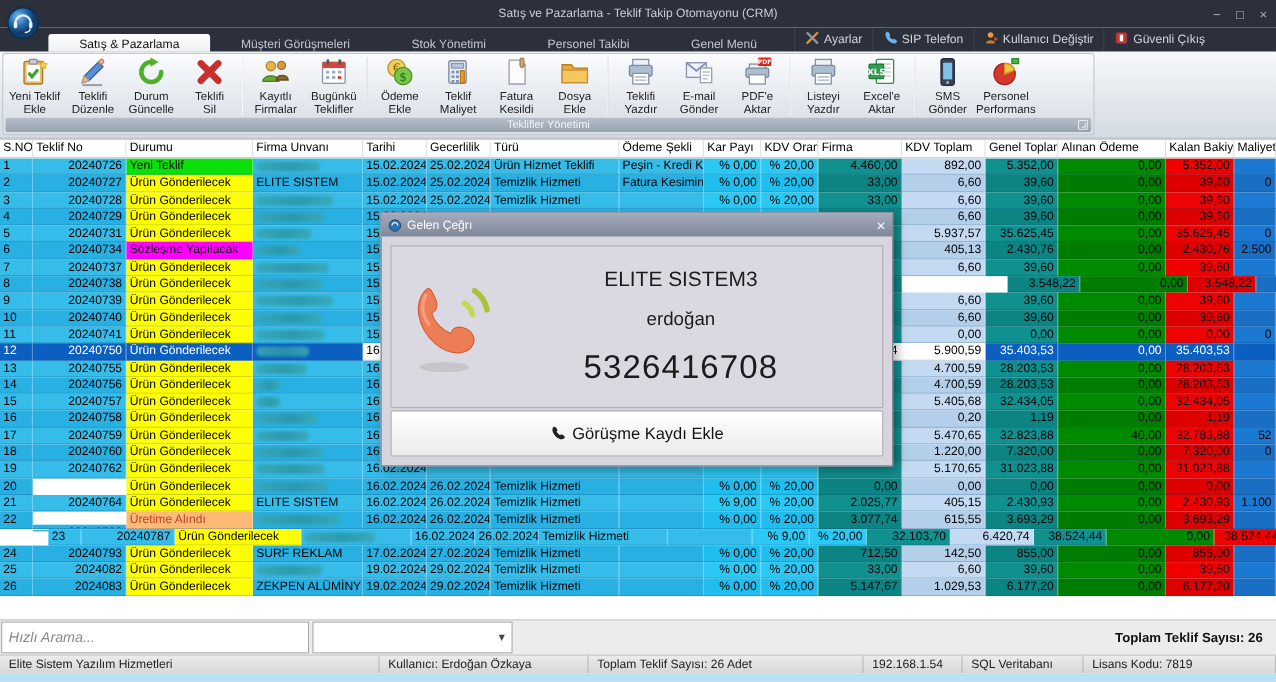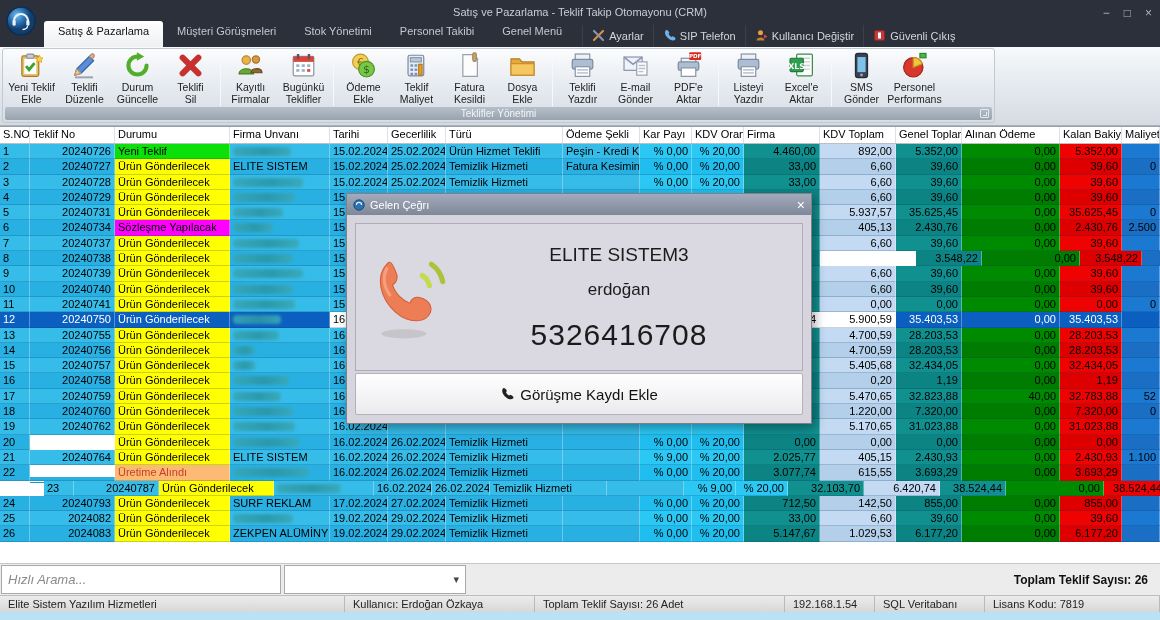--- a/index.html
+++ b/index.html
@@ -9,21 +9,21 @@
   
   .titlebar { position:absolute; left:0; top:0; width:1160px; height:25px; background:#2c303b; }
   .menubar  { position:absolute; left:0; top:25px; width:1160px; height:22px; background:#2c303b; display:flex; align-items:flex-end; }
   .app-logo { position:absolute; left:5px; top:5px; width:32px; height:32px; z-index:5; }
   .win-title { position:absolute; left:0; right:0; top:0; height:25px; line-height:25px; text-align:center; color:#c9cdd6; font-size:11px; }
   .win-controls { position:absolute; right:8px; top:0; height:25px; display:flex; gap:14px; align-items:center; color:#aeb3bd; font-size:12px; z-index:6; }
   .win-controls span { cursor:default; }
 
   
   .tabs { display:flex; margin-left:44px; height:22px; align-items:flex-end; }
-  .tab { padding:0 14px; height:26px; line-height:21px; color:#c3c7cf; cursor:default; }
+  .tab { padding:0 28px; height:16px; line-height:21px; color:#c3c7cf; cursor:default; }
   .tab.active { background:linear-gradient(#ffffff,#eef0f2); color:#111; border-radius:3px 3px 0 0; }
   .menu-actions { display:flex; height:22px; align-items:center; margin-left:6px; }
   .menu-action { display:flex; align-items:center; gap:4px; color:#d2d6dd; padding:0 9px; height:22px; border-left:1px solid rgba(255,255,255,.08); }
   .menu-action svg { width:13px; height:13px; }
 
   
   .ribbon { position:absolute; left:0; top:47px; width:1160px; height:79px;
             background:linear-gradient(180deg,#f7f9fb 0%,#e6ebf0 45%,#d4dbe2 100%);
             border-bottom:1px solid #a9b2bc; }
   .ribbon-group { position:absolute; left:2px; top:1px; width:993px; height:75px;

